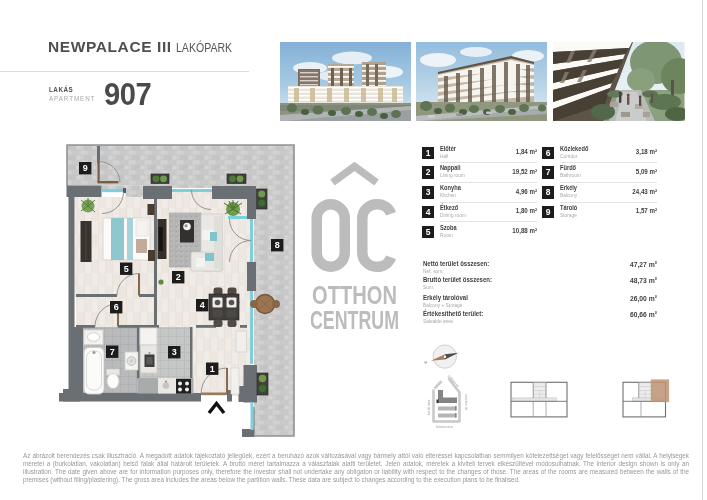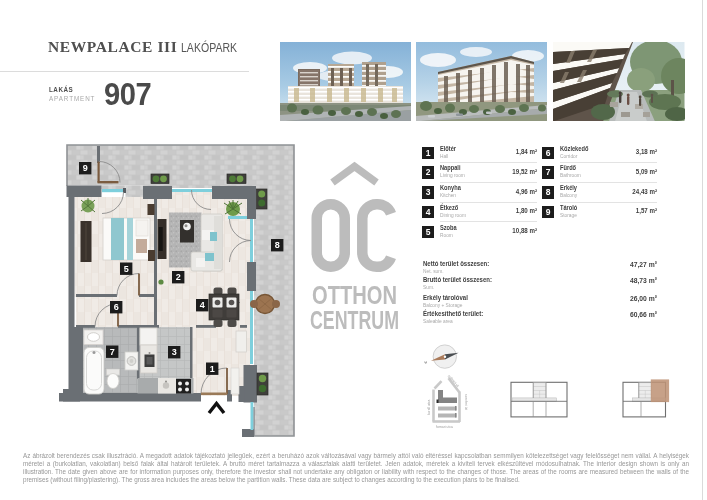--- a/index.html
+++ b/index.html
@@ -5,21 +5,21 @@
   html,body{margin:0;padding:0;}
   body{width:707px;height:500px;position:relative;background:#ffffff;
        font-family:"Liberation Sans", sans-serif;overflow:hidden;}
   .abs{position:absolute;}
 </style>
 </head>
 <body>
 
 <div class="abs" style="left:702px;top:0;width:1px;height:500px;background:#dadada;"></div>
 
-<div class="abs" style="left:48px;top:38.5px;font-size:15.5px;line-height:15.5px;color:#4f4f4f;white-space:nowrap;"><b style="letter-spacing:0.6px;font-family:Liberation Serif, serif;">NEWPALACE III</b><span style="display:inline-block;margin-left:4px;font-weight:400;font-size:13.2px;color:#565656;transform:scaleX(0.8);transform-origin:0 60%;">LAKÓPARK</span></div>
+<div class="abs" style="left:48px;top:38.5px;font-size:15.5px;line-height:15.5px;color:#4f4f4f;white-space:nowrap;"><b style="letter-spacing:0.6px;">NEWPALACE III</b><span style="display:inline-block;margin-left:4px;font-weight:400;font-size:13.2px;color:#565656;transform:scaleX(0.8);transform-origin:0 60%;">LAKÓPARK</span></div>
 
 <div class="abs" style="left:0;top:71px;width:249px;height:1px;background:#dcdcdc;"></div>
 
 <div class="abs" style="left:49px;top:85.5px;font-size:6.3px;font-weight:bold;color:#4c4c4c;letter-spacing:0.5px;">LAKÁS</div>
 <div class="abs" style="left:49px;top:95px;font-size:6.3px;color:#a8a8a8;letter-spacing:0.9px;">APARTMENT</div>
 
 <div class="abs" style="left:103.5px;top:77.5px;font-size:32px;line-height:32px;font-weight:bold;color:#4a4a4a;letter-spacing:-0.5px;transform:scaleX(0.91);transform-origin:0 0;">907</div>
 
 <div id="legend">
 <style>

